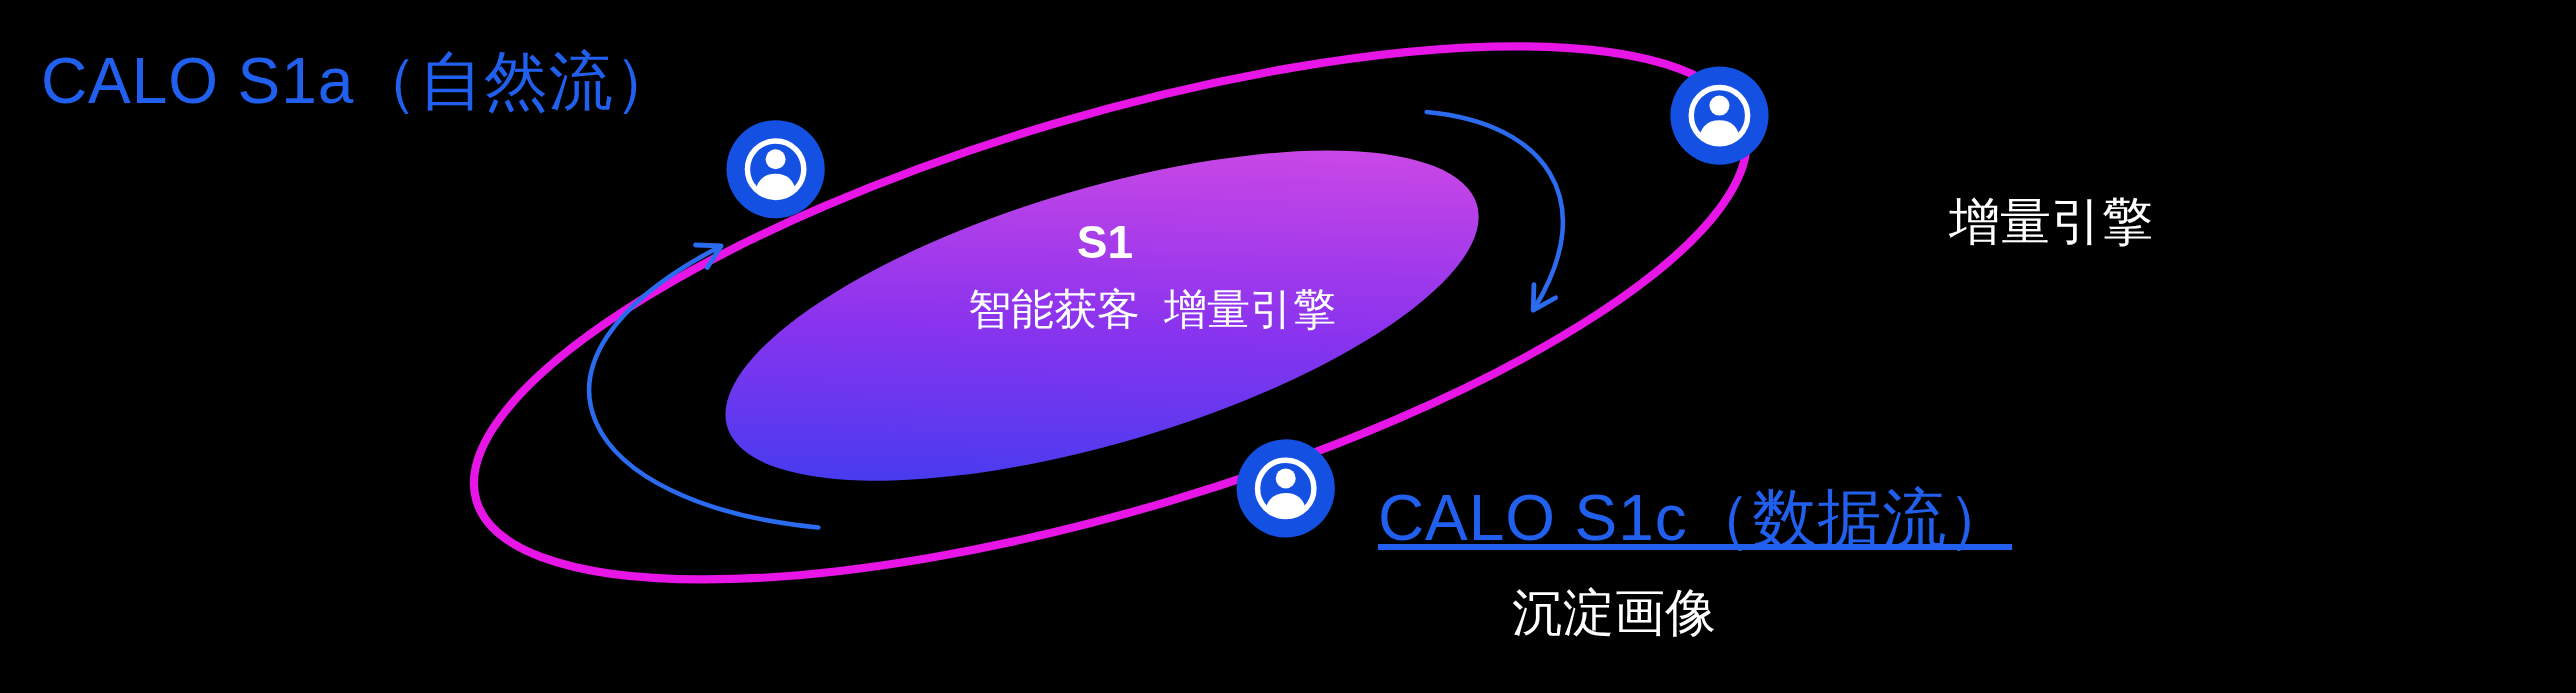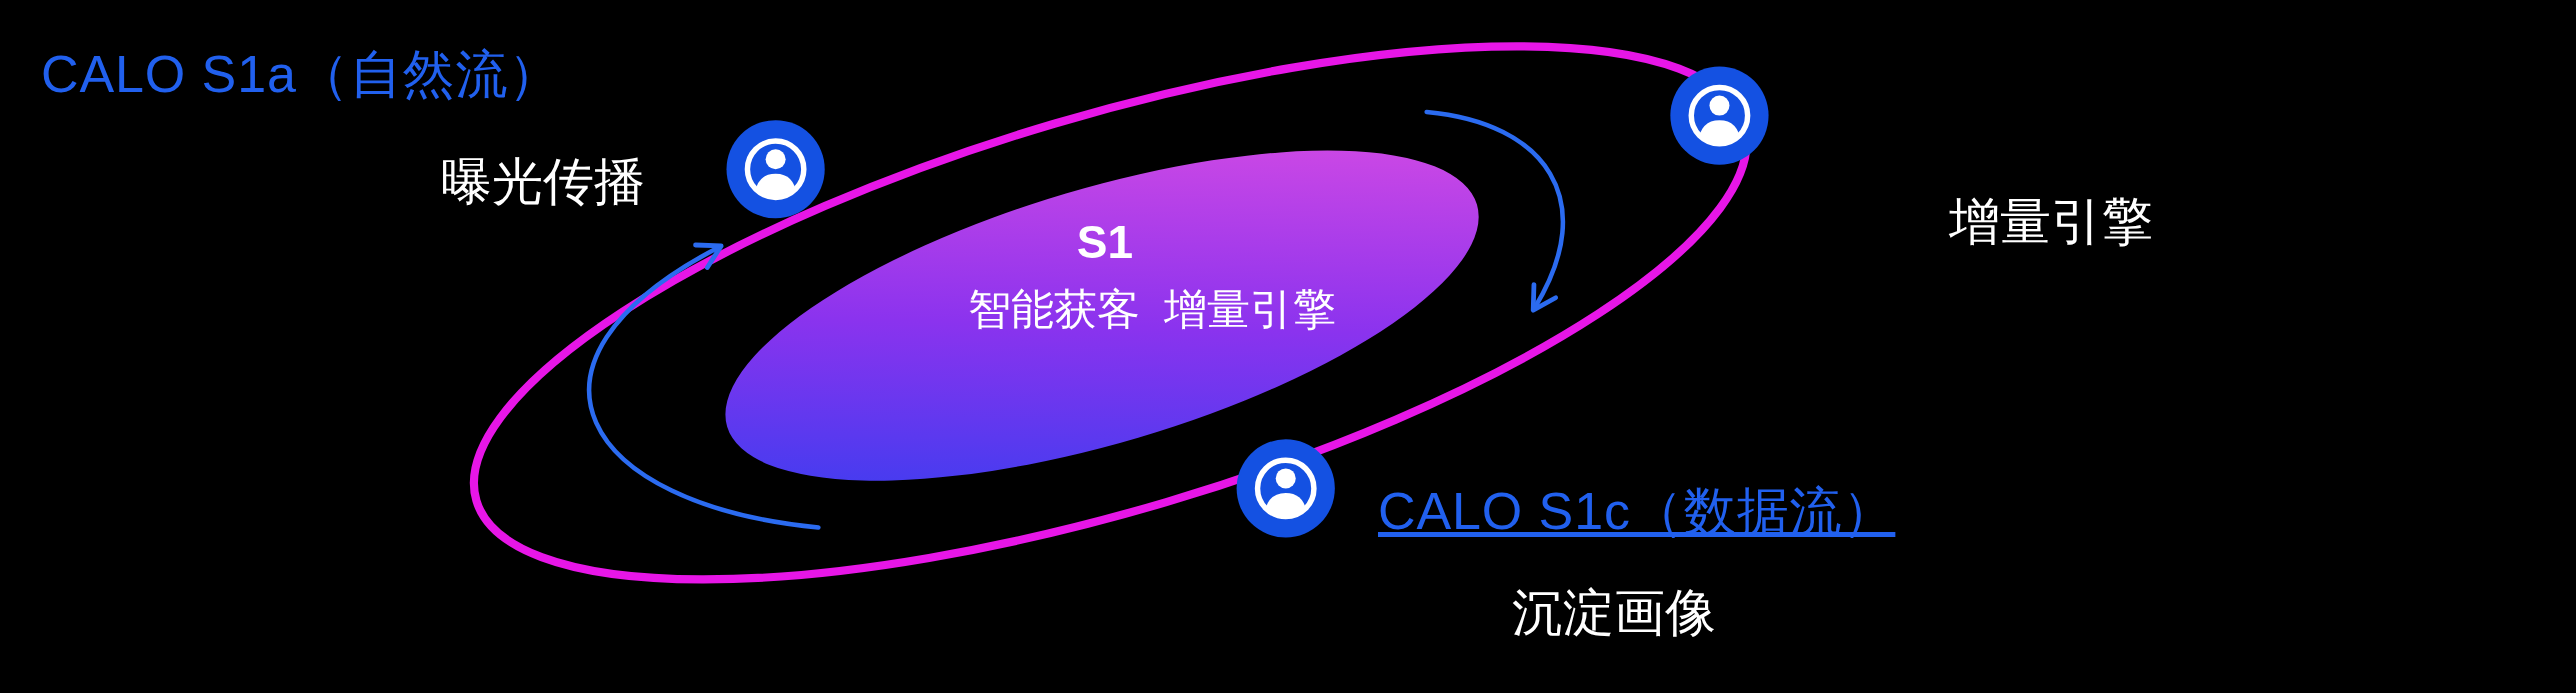--- a/index.html
+++ b/index.html
@@ -5,21 +5,21 @@
   html,body{margin:0;padding:0;background:#000;}
   .canvas{
     position:relative;
     width:2576px;height:694px;
     background:#000;
     overflow:hidden;
     font-family:"Liberation Sans","DejaVu Sans",sans-serif;
   }
   .scene{position:absolute;left:0;top:0;width:2576px;height:694px;}
   .lbl{position:absolute;white-space:pre;line-height:1.15;}
-  .title-blue{color:#2160ee;font-size:52px;font-weight:500;letter-spacing:0.9px;text-align:right;}
+  .title-blue{color:#2160ee;font-size:64px;font-weight:500;letter-spacing:0.9px;text-align:right;}
   .sub-white{color:#ffffff;font-size:51px;font-weight:500;}
   .center-title{
     color:#ffffff;font-size:46px;font-weight:600;
     transform:translate(-50%,-50%);
   }
   .center-sub{
     color:#ffffff;font-size:43px;font-weight:500;
     transform:translate(-50%,-50%);
     margin-left:42px;
   }
@@ -70,21 +70,20 @@
     </g>
     <g>
       <use href="#userIcon" x="1358" y="481"></use>
     </g>
   </svg>
 
   <div class="lbl center-title" style="left:1105px;top:242px;">S1</div>
   <div class="lbl center-sub" style="left:1110px;top:310px;">智能获客  增量引擎</div>
 
   <div class="lbl title-blue" style="left:41px;top:45px;">CALO S1a（自然流）</div>
-  <div class="lbl sub-white" style="left:441px;top:153px;">曝光传播</div>
 
   <div class="lbl sub-white" style="left:1949px;top:193px;">增量引擎</div>
 
   <div class="lbl title-blue" style="left:1378px;top:482px;text-decoration:underline;">CALO S1c（数据流）</div>
   <div class="lbl sub-white" style="left:1512px;top:584px;">沉淀画像</div>
 
 </div>
 
 
 </body></html>

